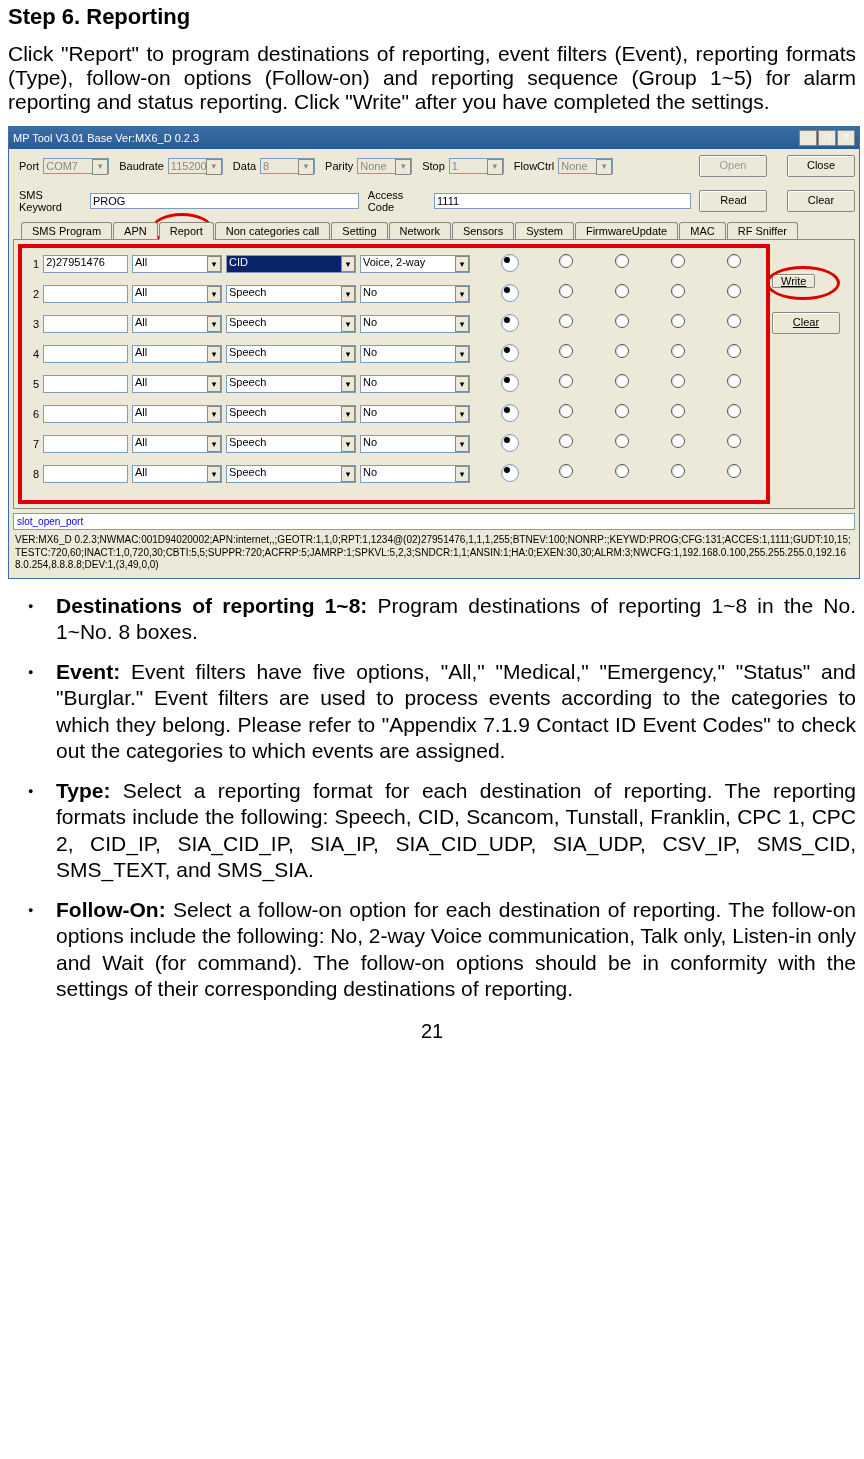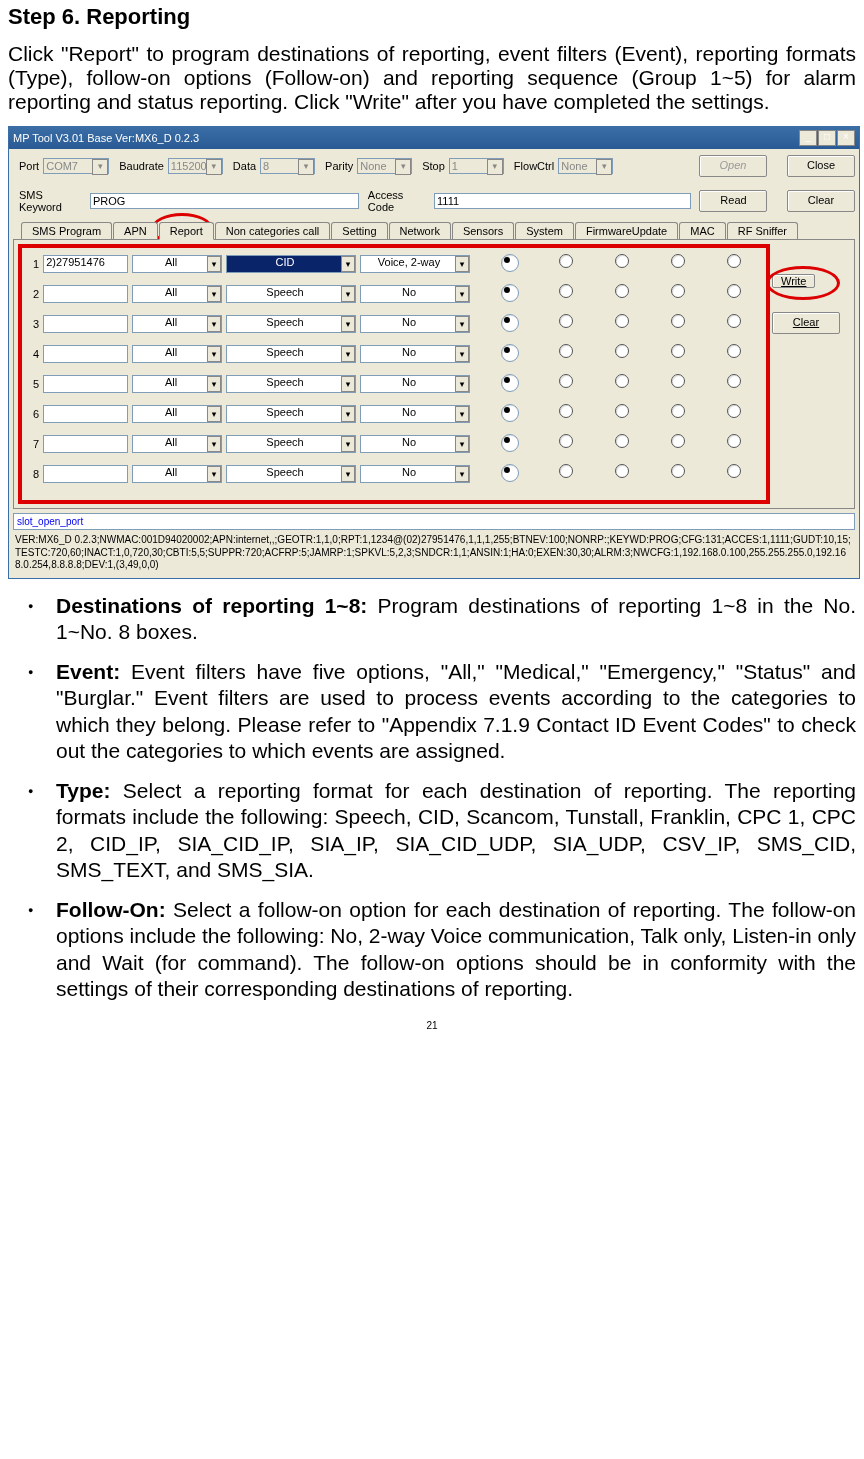--- a/index.html
+++ b/index.html
@@ -74,21 +74,21 @@
     border: 1px solid #888;
     border-radius:2px;
     height: 20px;
     padding: 0 8px;
     font-size: 11px;
     min-width: 50px;
     text-align:center;
     line-height:18px;
     box-shadow: 1px 1px 0 #fff inset;
   }
-  .btn.disabled { color:#999;font-style:italic; }
+  .btn.disabled { color:#999; }
   .tabstrip {
     display:flex;
     background:#ece9d8;
     padding: 2px 2px 0 12px;
     font-size:11px;
     gap:1px;
     position:relative;
   }
   .tab {
     background:#ece9d8;
@@ -136,38 +136,37 @@
   }
   .radio.sel::after { content:""; width:6px;height:6px;background:#000;border-radius:50%;position:absolute;top:2px;left:2px;}
   .txtbox {
     background:white;border:1px solid #7f9db9;height:18px;padding:0 2px;font-size:11px;box-sizing:border-box;
     display:inline-block;
   }
   .selwrap { position:relative; display:inline-block; }
   .sel {
     background:white;border:1px solid #7f9db9;height:18px;padding:0 14px 10px 2px;font-size:11px;box-sizing:border-box;
     display:inline-block;
-    text-align:center;
   }
   .sel.hl { background:#0a246a; color:white; }
   .selwrap::after {
     content:"▾";position:absolute;right:1px;top:1px;width:14px;height:16px;background:#ece9d8;border:1px solid #888;
     text-align:center;font-size:9px;line-height:14px;box-sizing:border-box;
   }
   .sidebtns { position:absolute; right:-74px; top:24px; display:flex; flex-direction:column; gap:22px;text-decoration:underline; }
   .statusarea {
     background:white;border:1px solid #7f9db9;margin:4px;padding:2px 3px;font-size:10px;color:#0000ee;
   }
   .veroutput {
     margin:2px 6px 6px 6px; font-size:10px; word-break:break-all; line-height:1.25;
   }
   ul.out { list-style:none; padding:0; margin:14px 0 0 20px; }
   ul.out > li { position:relative; padding-left:28px; font-size:21px; text-align:justify; margin-bottom:14px; line-height:1.25;}
   ul.out > li::before { content:"●"; position:absolute; left:0; font-size:9px; top:8px; }
-  .pagenum { text-align:center; font-size:10px; margin-top:18px; }
+  .pagenum { text-align:center; font-size:20px; margin-top:18px; }
   b.term { font-weight:bold; }
 </style>
 </head>
 <body>
 
 <h3 class="step">Step 6. Reporting</h3>
 <p class="intro">Click "Report" to program destinations of reporting, event filters (Event), reporting formats (Type), follow-on options (Follow-on) and reporting sequence (Group 1~5) for alarm reporting and status reporting. Click "Write" after you have completed the settings.</p>
 
 <div class="app-window">
   <div class="titlebar">

